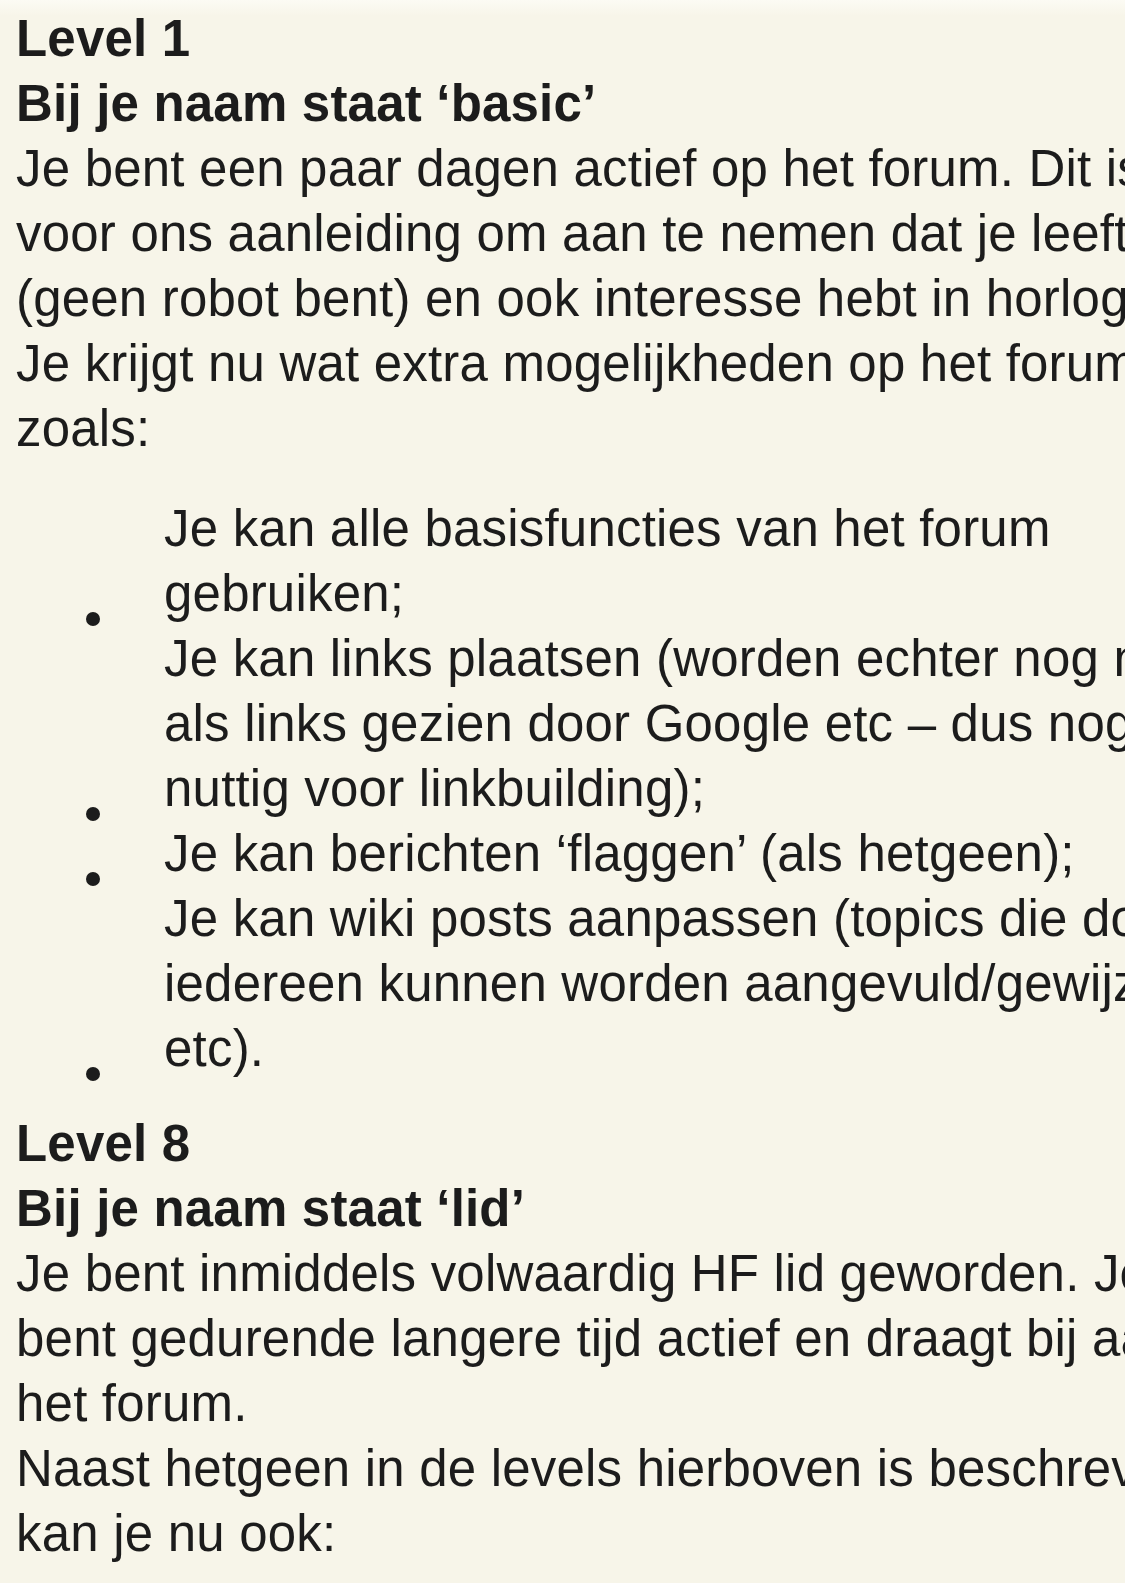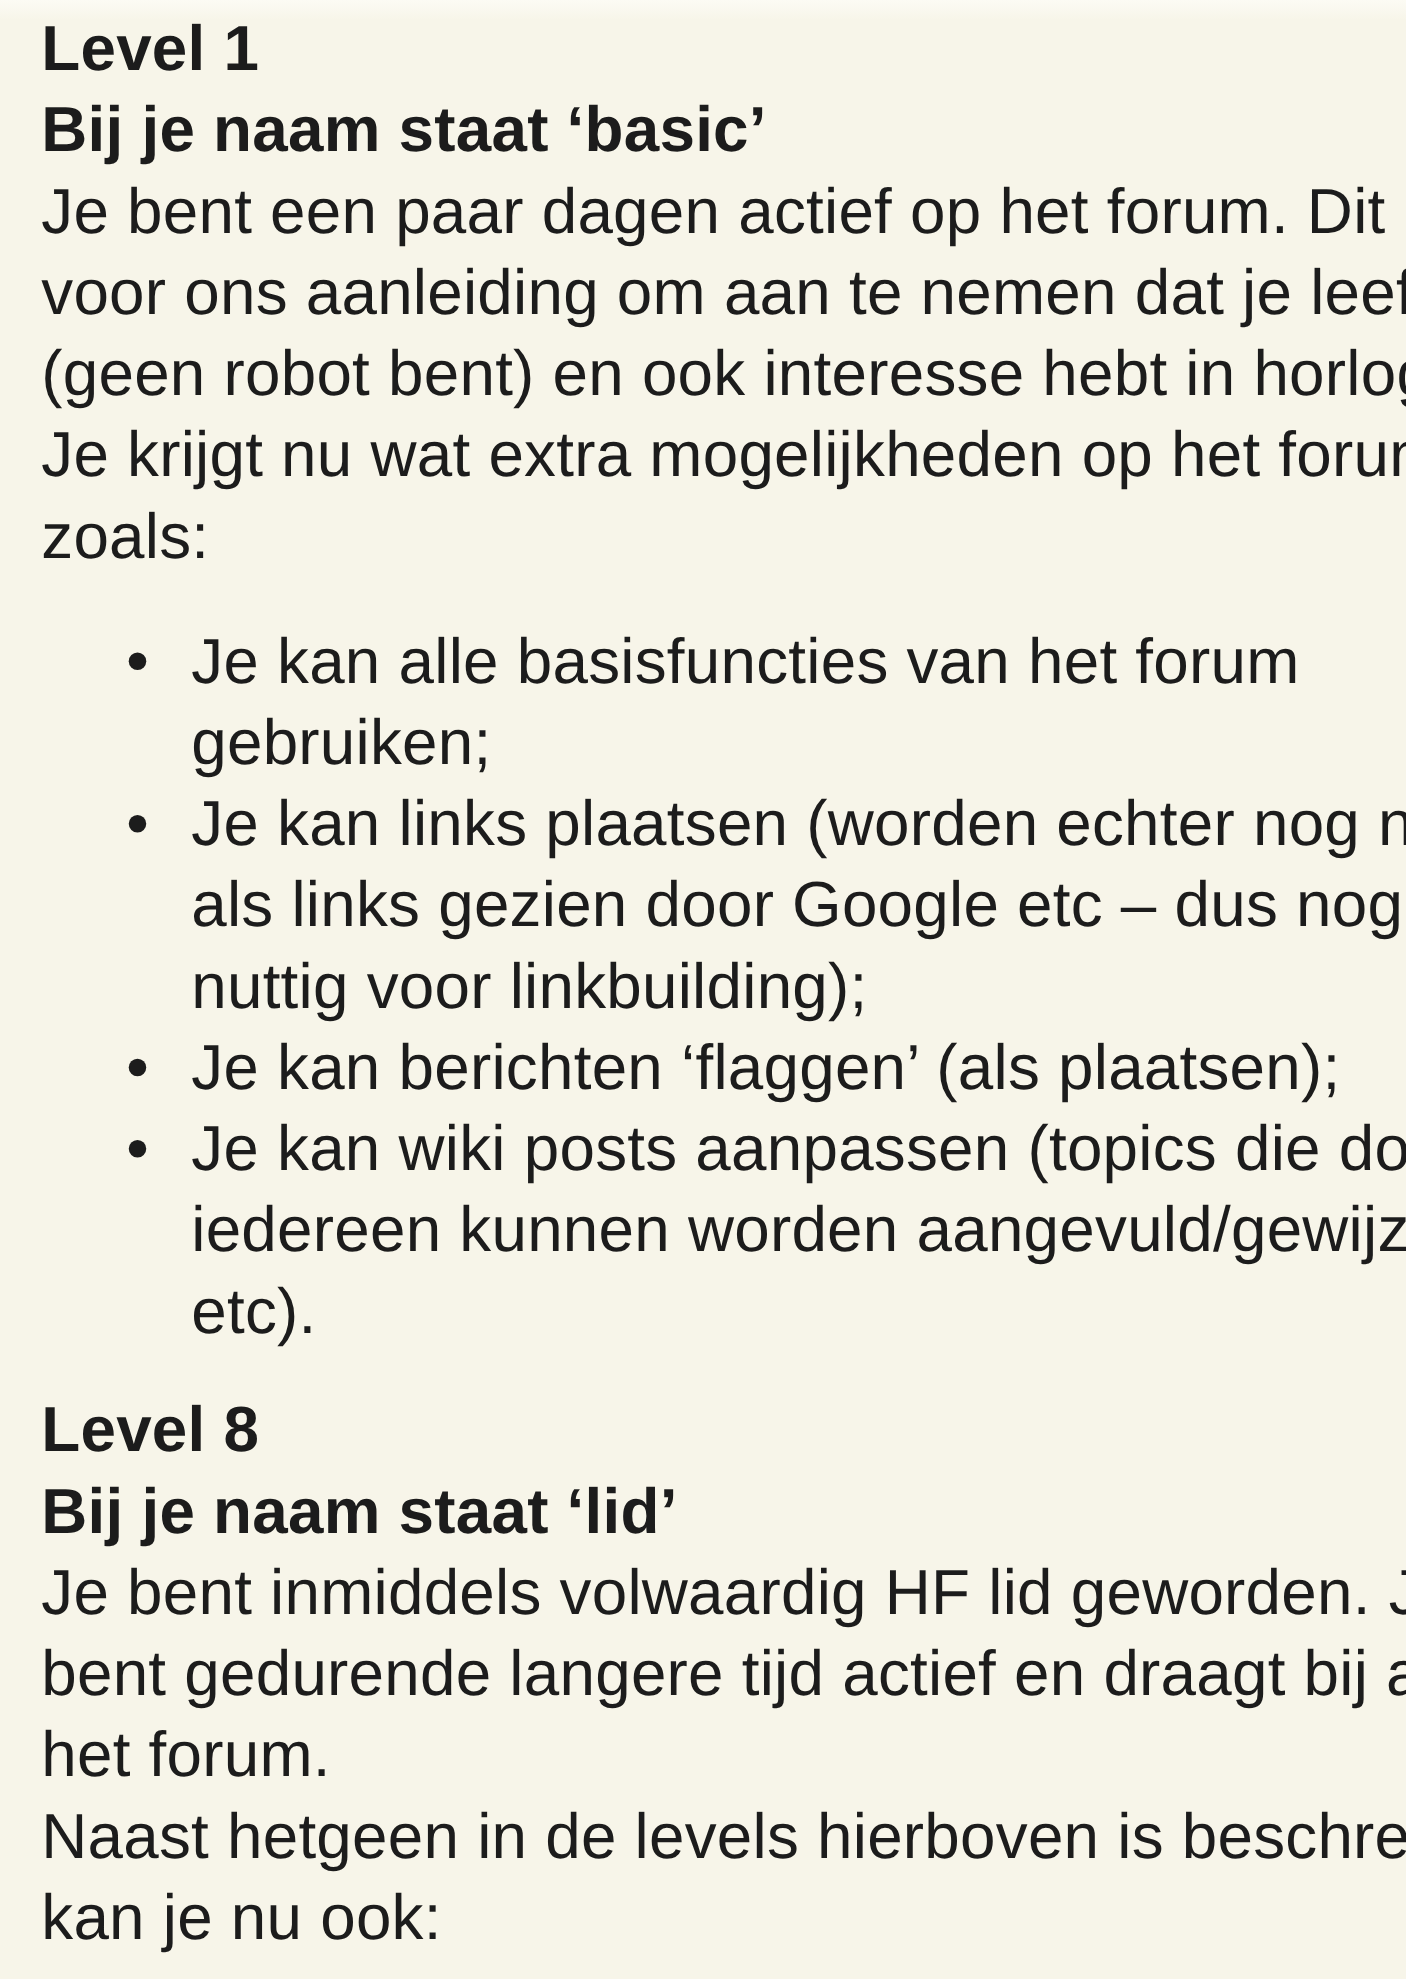--- a/index.html
+++ b/index.html
@@ -13,21 +13,21 @@
     background: #f7f5e9;
     background-image: linear-gradient(180deg, #fcfbf4 0px, #f7f5e9 16px);
     overflow: hidden;
     font-family: "Liberation Sans", "DejaVu Sans", sans-serif;
     color: #1c1c1c;
   }
   .page {
     box-sizing: border-box;
     width: 1125px;
     height: 1583px;
-    padding: 6px 35px 16px 33px;
+    padding: 6px 35px 16px 16px;
   }
   .heading {
     margin: 0;
     font-size: 51px;
     line-height: 65px;
     font-weight: 700;
     white-space: pre;
     letter-spacing: 0.2px;
   }
   .body-text {
@@ -38,22 +38,23 @@
     white-space: pre;
     letter-spacing: 0.2px;
   }
   ul.perks {
     list-style: none;
     margin: 35px 0 0 0;
     padding: 0 0 0 70px;
   }
   ul.perks li {
     display: flex;
-    align-items: flex-start;
+    align-items: flex-end;
     margin: 0;
+    gap: 28px;
   }
   .bullet-dot {
     flex: none;
     width: 14px;
     height: 14px;
     border-radius: 50%;
     background: #1c1c1c;
     margin-top: 26px;
     margin-right: 36px;
   }
@@ -89,21 +90,21 @@
 gebruiken;</span>
       </li>
       <li>
         <span class="bullet-dot"></span>
         <span class="li-text">Je kan links plaatsen (worden echter nog niet
 als links gezien door Google etc – dus nog niet
 nuttig voor linkbuilding);</span>
       </li>
       <li>
         <span class="bullet-dot"></span>
-        <span class="li-text">Je kan berichten ‘flaggen’ (als plaatsen);</span>
+        <span class="li-text">Je kan berichten ‘flaggen’ (als hetgeen);</span>
       </li>
       <li>
         <span class="bullet-dot"></span>
         <span class="li-text">Je kan wiki posts aanpassen (topics die door
 iedereen kunnen worden aangevuld/gewijzigd
 etc).</span>
       </li>
     </ul>
   </section>
 

